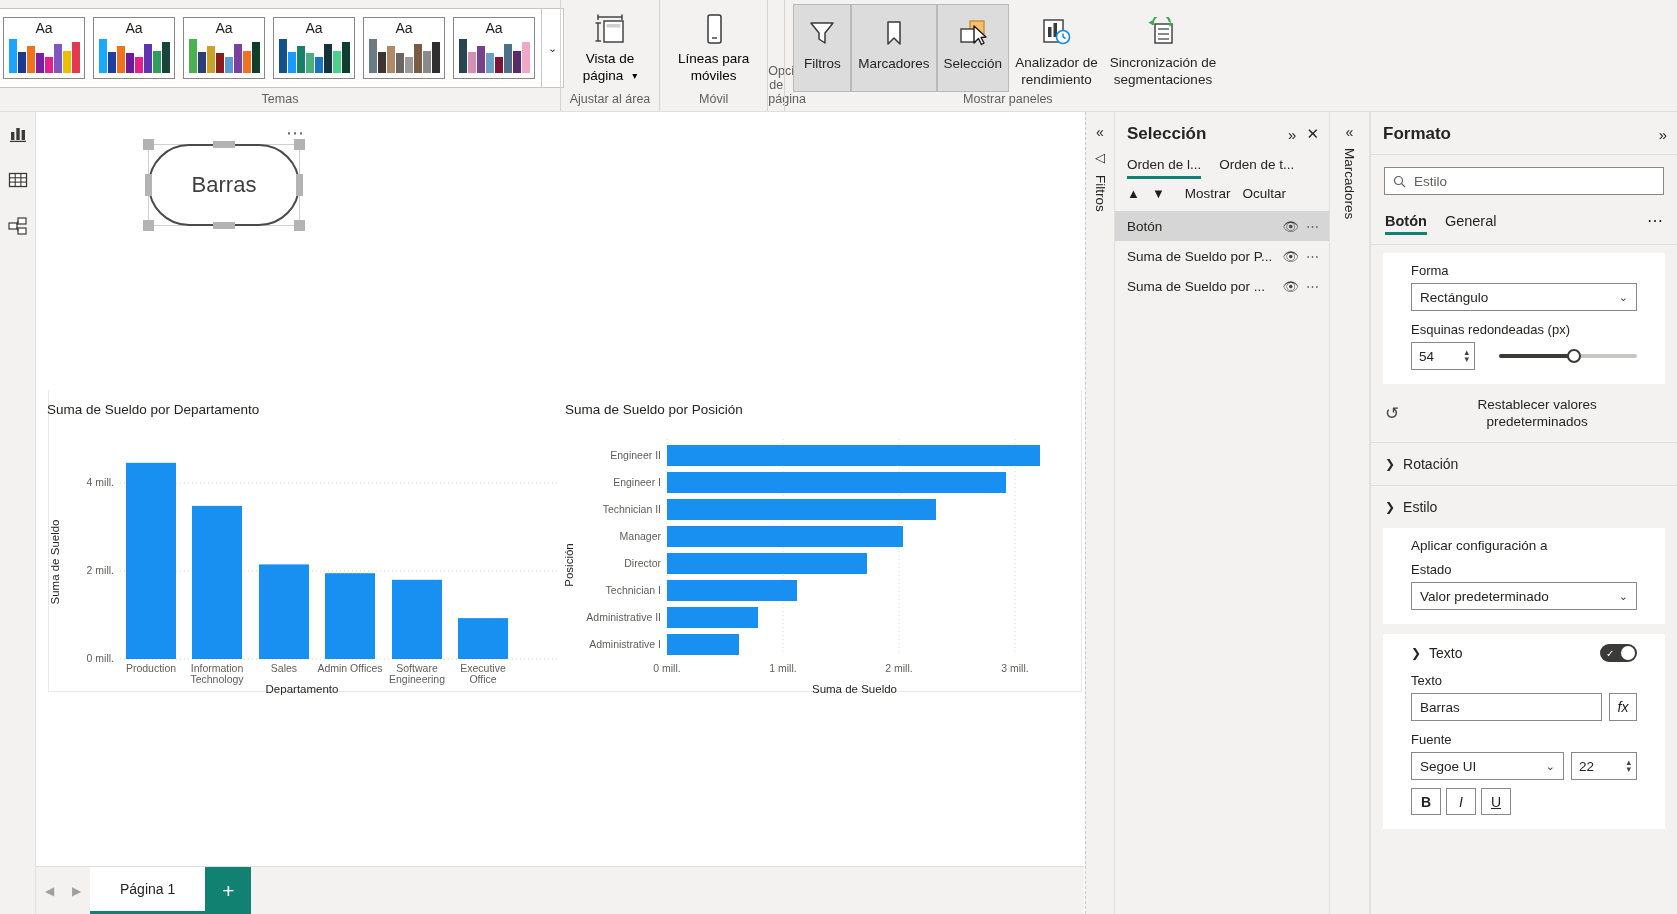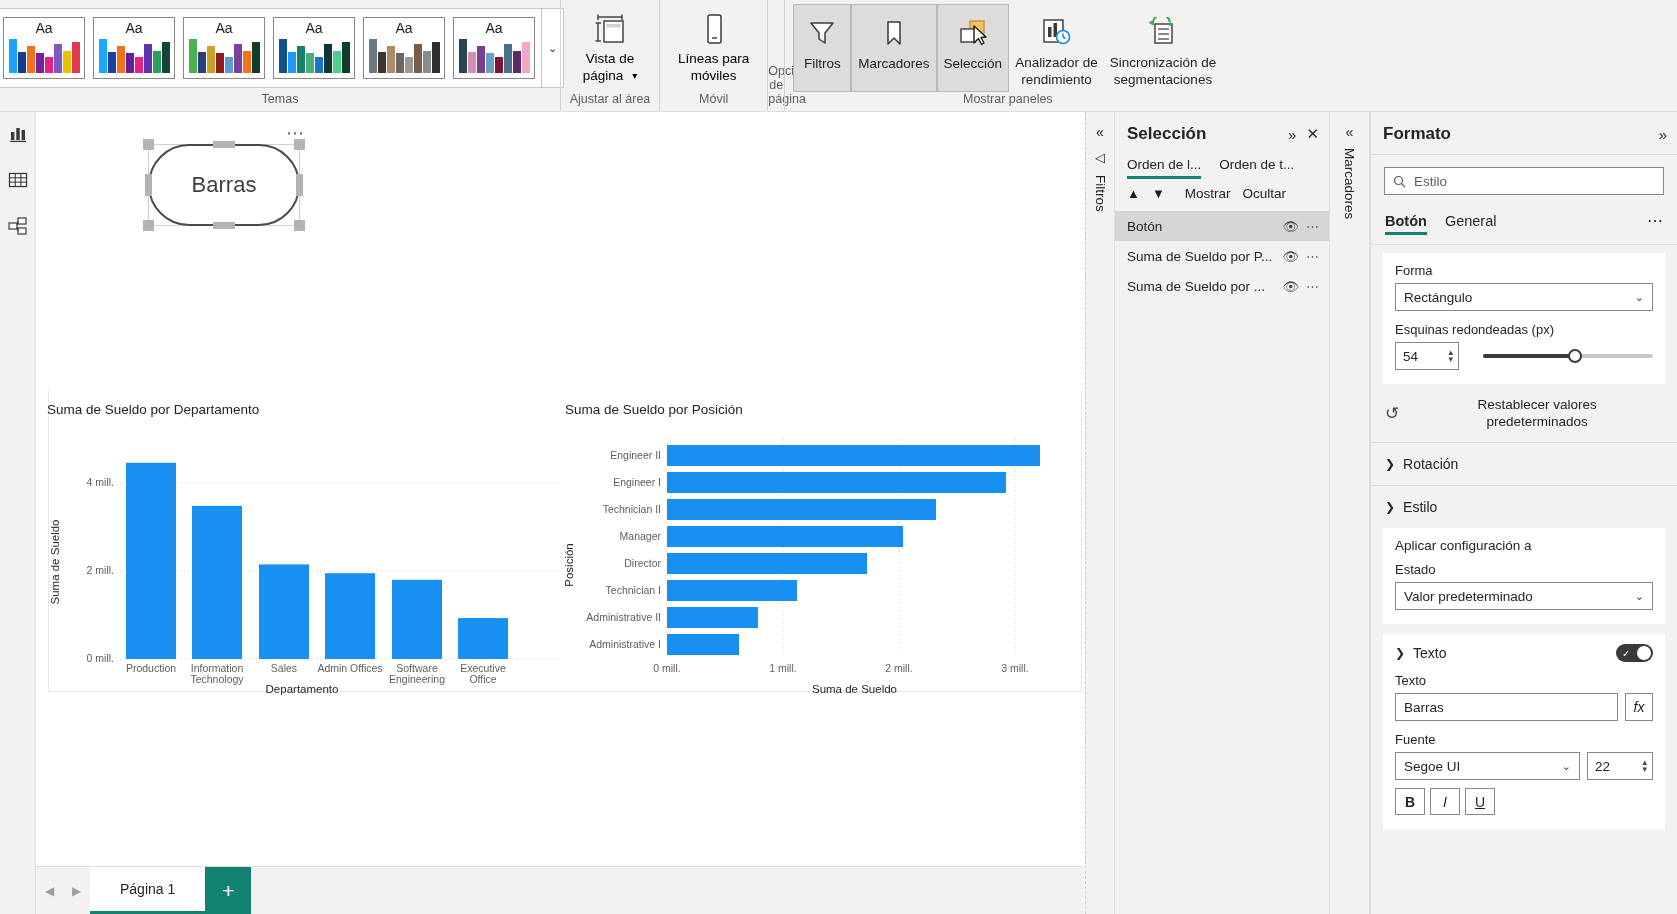--- a/index.html
+++ b/index.html
@@ -149,21 +149,21 @@
   .fmt-divider { height:1px; background:#e1dfdd; margin:0; }
   .search-box {
     margin:12px 13px 0; height:28px; background:#fff; border:1px solid #8a8886;
     display:flex; align-items:center; gap:8px; padding:0 8px; font-size:13.5px; color:#605e5c;
   }
   .fmt-tabs { display:flex; align-items:center; gap:18px; padding:16px 14px 0; font-size:14.5px; }
   .fmt-tab { color:#252423; }
   .fmt-tab.on { font-weight:bold; position:relative; }
   .fmt-tab.on:after { content:""; position:absolute; left:0; right:0; bottom:-6px;
                       height:3px; background:#118272; }
-  .card { background:#fff; margin:10px 12px 0; padding:10px 12px 14px; }
+  .card { background:#fff; margin:10px 12px 0; padding:10px 28px 14px; }
   .f-label { font-size:13px; color:#252423; margin-bottom:5px; }
   .f-select {
     height:28px; border:1px solid #8a8886; background:#fff; display:flex;
     align-items:center; justify-content:space-between; padding:0 8px; font-size:13.5px;
   }
   .spin-row { display:flex; align-items:center; gap:24px; }
   .spin {
     width:64px; height:28px; border:1px solid #8a8886; background:#fff;
     display:flex; align-items:center; justify-content:space-between; padding:0 5px 0 7px;
     font-size:13.5px;

